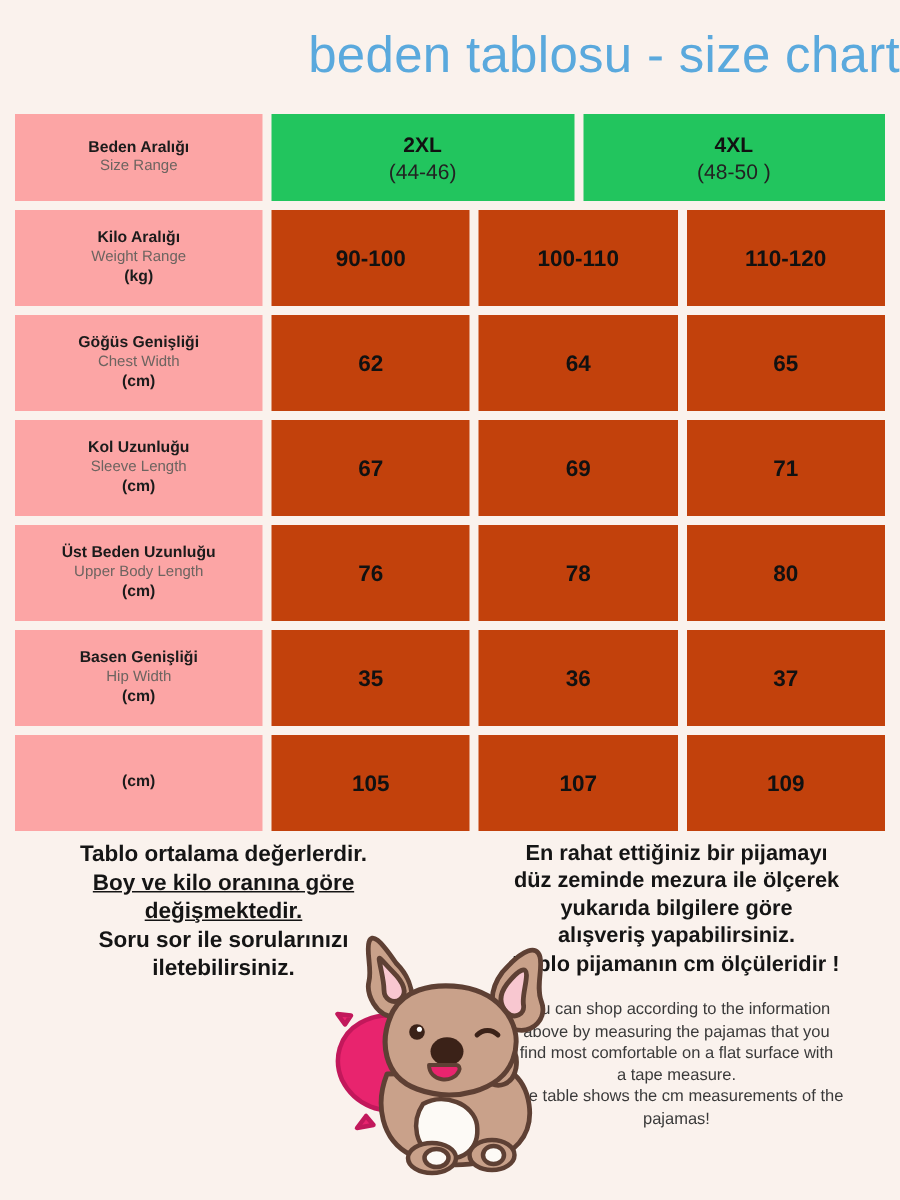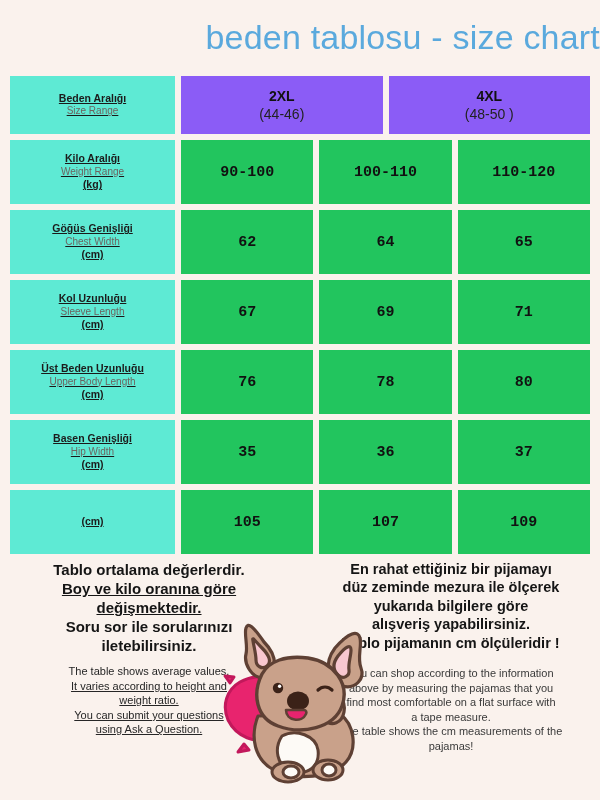--- a/index.html
+++ b/index.html
@@ -52,36 +52,34 @@
     display: flex;
     flex-direction: column;
     align-items: center;
     justify-content: center;
     text-align: center;
     box-sizing: border-box;
   }
   .label-cell {
     width: 165px;
     flex: 0 0 165px;
-    background: #5eead4;
+    background: #fca5a5;
     padding: 4px 6px;
     line-height: 1.28;
-    text-decoration: underline;
   }
   .data-cell {
     flex: 1 1 0;
-    background: #22c55e;
+    background: #c2410c;
     font-size: 15px;
     font-weight: 700;
     color: #111111;
-    font-family: Liberation Mono, monospace;
   }
   .head-cell {
     flex: 1 1 0;
-    background: #8b5cf6;
+    background: #22c55e;
     line-height: 1.3;
   }
 
   .lbl-tr {
     font-size: 10.5px;
     font-weight: 700;
     color: #1b1b1b;
   }
   .lbl-en {
     font-size: 10px;
@@ -246,27 +244,20 @@
 
 <div class="notes">
 
   <div class="note-col note-left">
     <p class="note-tr">
       <span>Tablo ortalama değerlerdir.</span><br>
       <span class="u">Boy ve kilo oranına göre</span><br>
       <span class="u">değişmektedir.</span><br>
       <span>Soru sor ile sorularınızı</span><br>
       <span>iletebilirsiniz.</span>
-    </p>
-    <p class="note-en">
-      <span>The table shows average values.</span><br>
-      <span class="u">It varies according to height and</span><br>
-      <span class="u">weight ratio.</span><br>
-      <span class="u">You can submit your questions</span><br>
-      <span class="u">using Ask a Question.</span>
     </p>
   </div>
 
   <div class="note-col note-right">
     <p class="note-tr">
       <span>En rahat ettiğiniz bir pijamayı</span><br>
       <span>düz zeminde mezura ile ölçerek</span><br>
       <span>yukarıda bilgilere göre</span><br>
       <span>alışveriş yapabilirsiniz.</span><br>
       <span>Tablo pijamanın cm ölçüleridir !</span>

